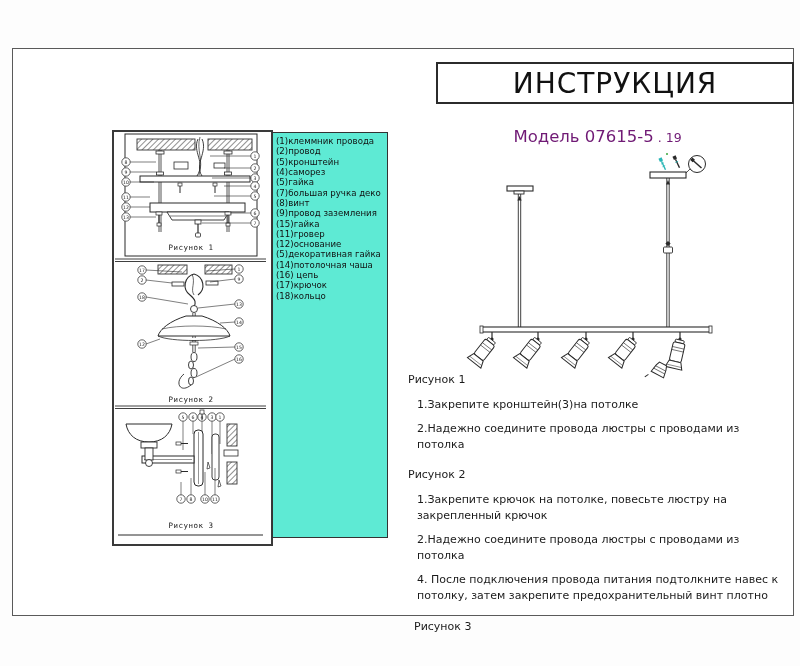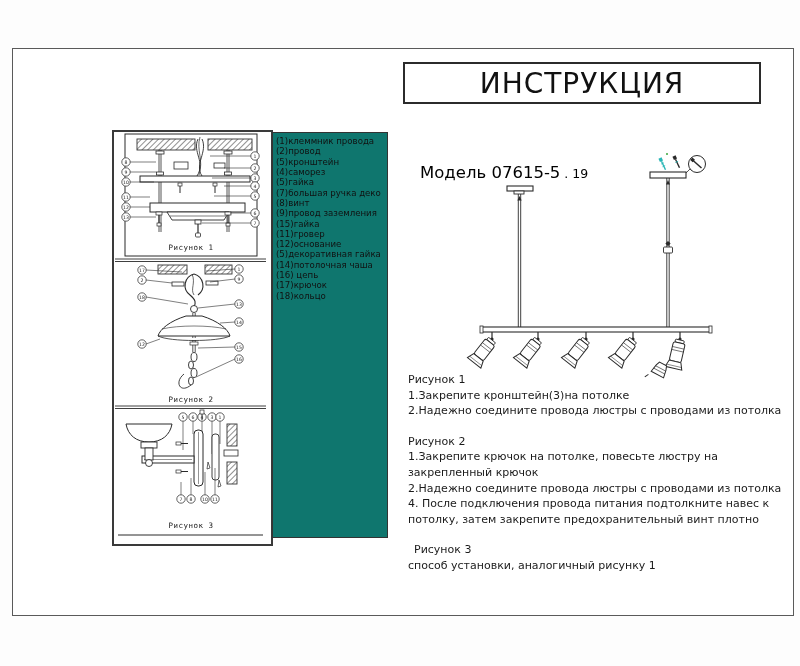--- a/index.html
+++ b/index.html
@@ -6,54 +6,54 @@
   body{
     width:800px;height:666px;position:relative;overflow:hidden;
     background:#fdfdfd;color:#1c1c1c;
     font-family:"DejaVu Sans", sans-serif;
   }
   .page-frame{
     position:absolute;left:12px;top:48px;width:780px;height:566px;
     border:1.5px solid #5a5a5a;background:#fff;
   }
   .title-box{
-    position:absolute;left:403px;top:62px;width:354px;height:38px;
+    position:absolute;left:436px;top:62px;width:354px;height:38px;
     border:2px solid #2b2b2b;display:flex;align-items:center;justify-content:center;
     font-size:28px;letter-spacing:1px;color:#111;
   }
   .model-line{
-    position:absolute;left:420px;top:127px;width:355px;text-align:left;
-    font-size:16.5px;color:#000000;white-space:nowrap;margin-top:36px;
+    position:absolute;left:420px;top:127px;width:355px;text-align:center;
+    font-size:16.5px;color:#701a75;white-space:nowrap;
   }
   .model-line .suffix{font-size:12.5px;}
   .figures-panel{
     position:absolute;left:112px;top:130px;width:157px;height:412px;
     border:2px solid #3a3a3a;background:#fff;
   }
   .figures-panel svg{display:block;}
   .parts-box{
     position:absolute;left:272px;top:132px;width:116px;height:406px;
-    border:1px solid #333;background:#0f766e;
+    border:1px solid #333;background:#5eead4;
     padding:3px 2px 0 3px;box-sizing:border-box;
     font-size:8.6px;line-height:1.2;color:#111;
     overflow:hidden;overflow-wrap:break-word;
   }
   .parts-box .part-item{margin:0;}
   .product-drawing{
     position:absolute;left:420px;top:145px;width:375px;height:240px;
   }
   .instructions{
     position:absolute;left:408px;top:372px;width:380px;
     font-size:11px;line-height:1.42;color:#1b1b1b;
   }
   .instr-section{margin-bottom:15px;}
   .instr-section.sec3{margin-top:3px;}
   .instr-section.sec3 .instr-title{padding-left:6px;}
   .instr-title{margin:0;}
-  .instr-line{margin:0;}
+  .instr-line{margin:9px;}
   
   .ln{stroke:#2a2a2a;fill:none;}
   .fl{fill:#fff;stroke:#2a2a2a;}
   .co-c{fill:#fff;stroke:#3a3a3a;stroke-width:0.8;}
   .co-t{font:4.6px "DejaVu Sans", sans-serif;fill:#222;text-anchor:middle;}
   .fig-label{font:7.5px "DejaVu Sans Mono", monospace;fill:#222;text-anchor:middle;letter-spacing:0.5px;}
 </style>
 </head>
 <body>
 
@@ -423,15 +423,14 @@
     <div class="instr-line">2.Надежно соедините провода люстры с проводами из потолка</div>
   </div>
   <div class="instr-section">
     <div class="instr-title">Рисунок 2</div>
     <div class="instr-line">1.Закрепите крючок на потолке, повесьте люстру на закрепленный крючок</div>
     <div class="instr-line">2.Надежно соедините провода люстры с проводами из потолка</div>
     <div class="instr-line">4.  После подключения провода питания подтолкните навес к потолку, затем закрепите предохранительный винт плотно</div>
   </div>
   <div class="instr-section sec3">
     <div class="instr-title">Рисунок 3</div>
-    <div class="instr-line">способ установки, аналогичный рисунку 1</div>
   </div>
 </div>
 
 </body></html>

